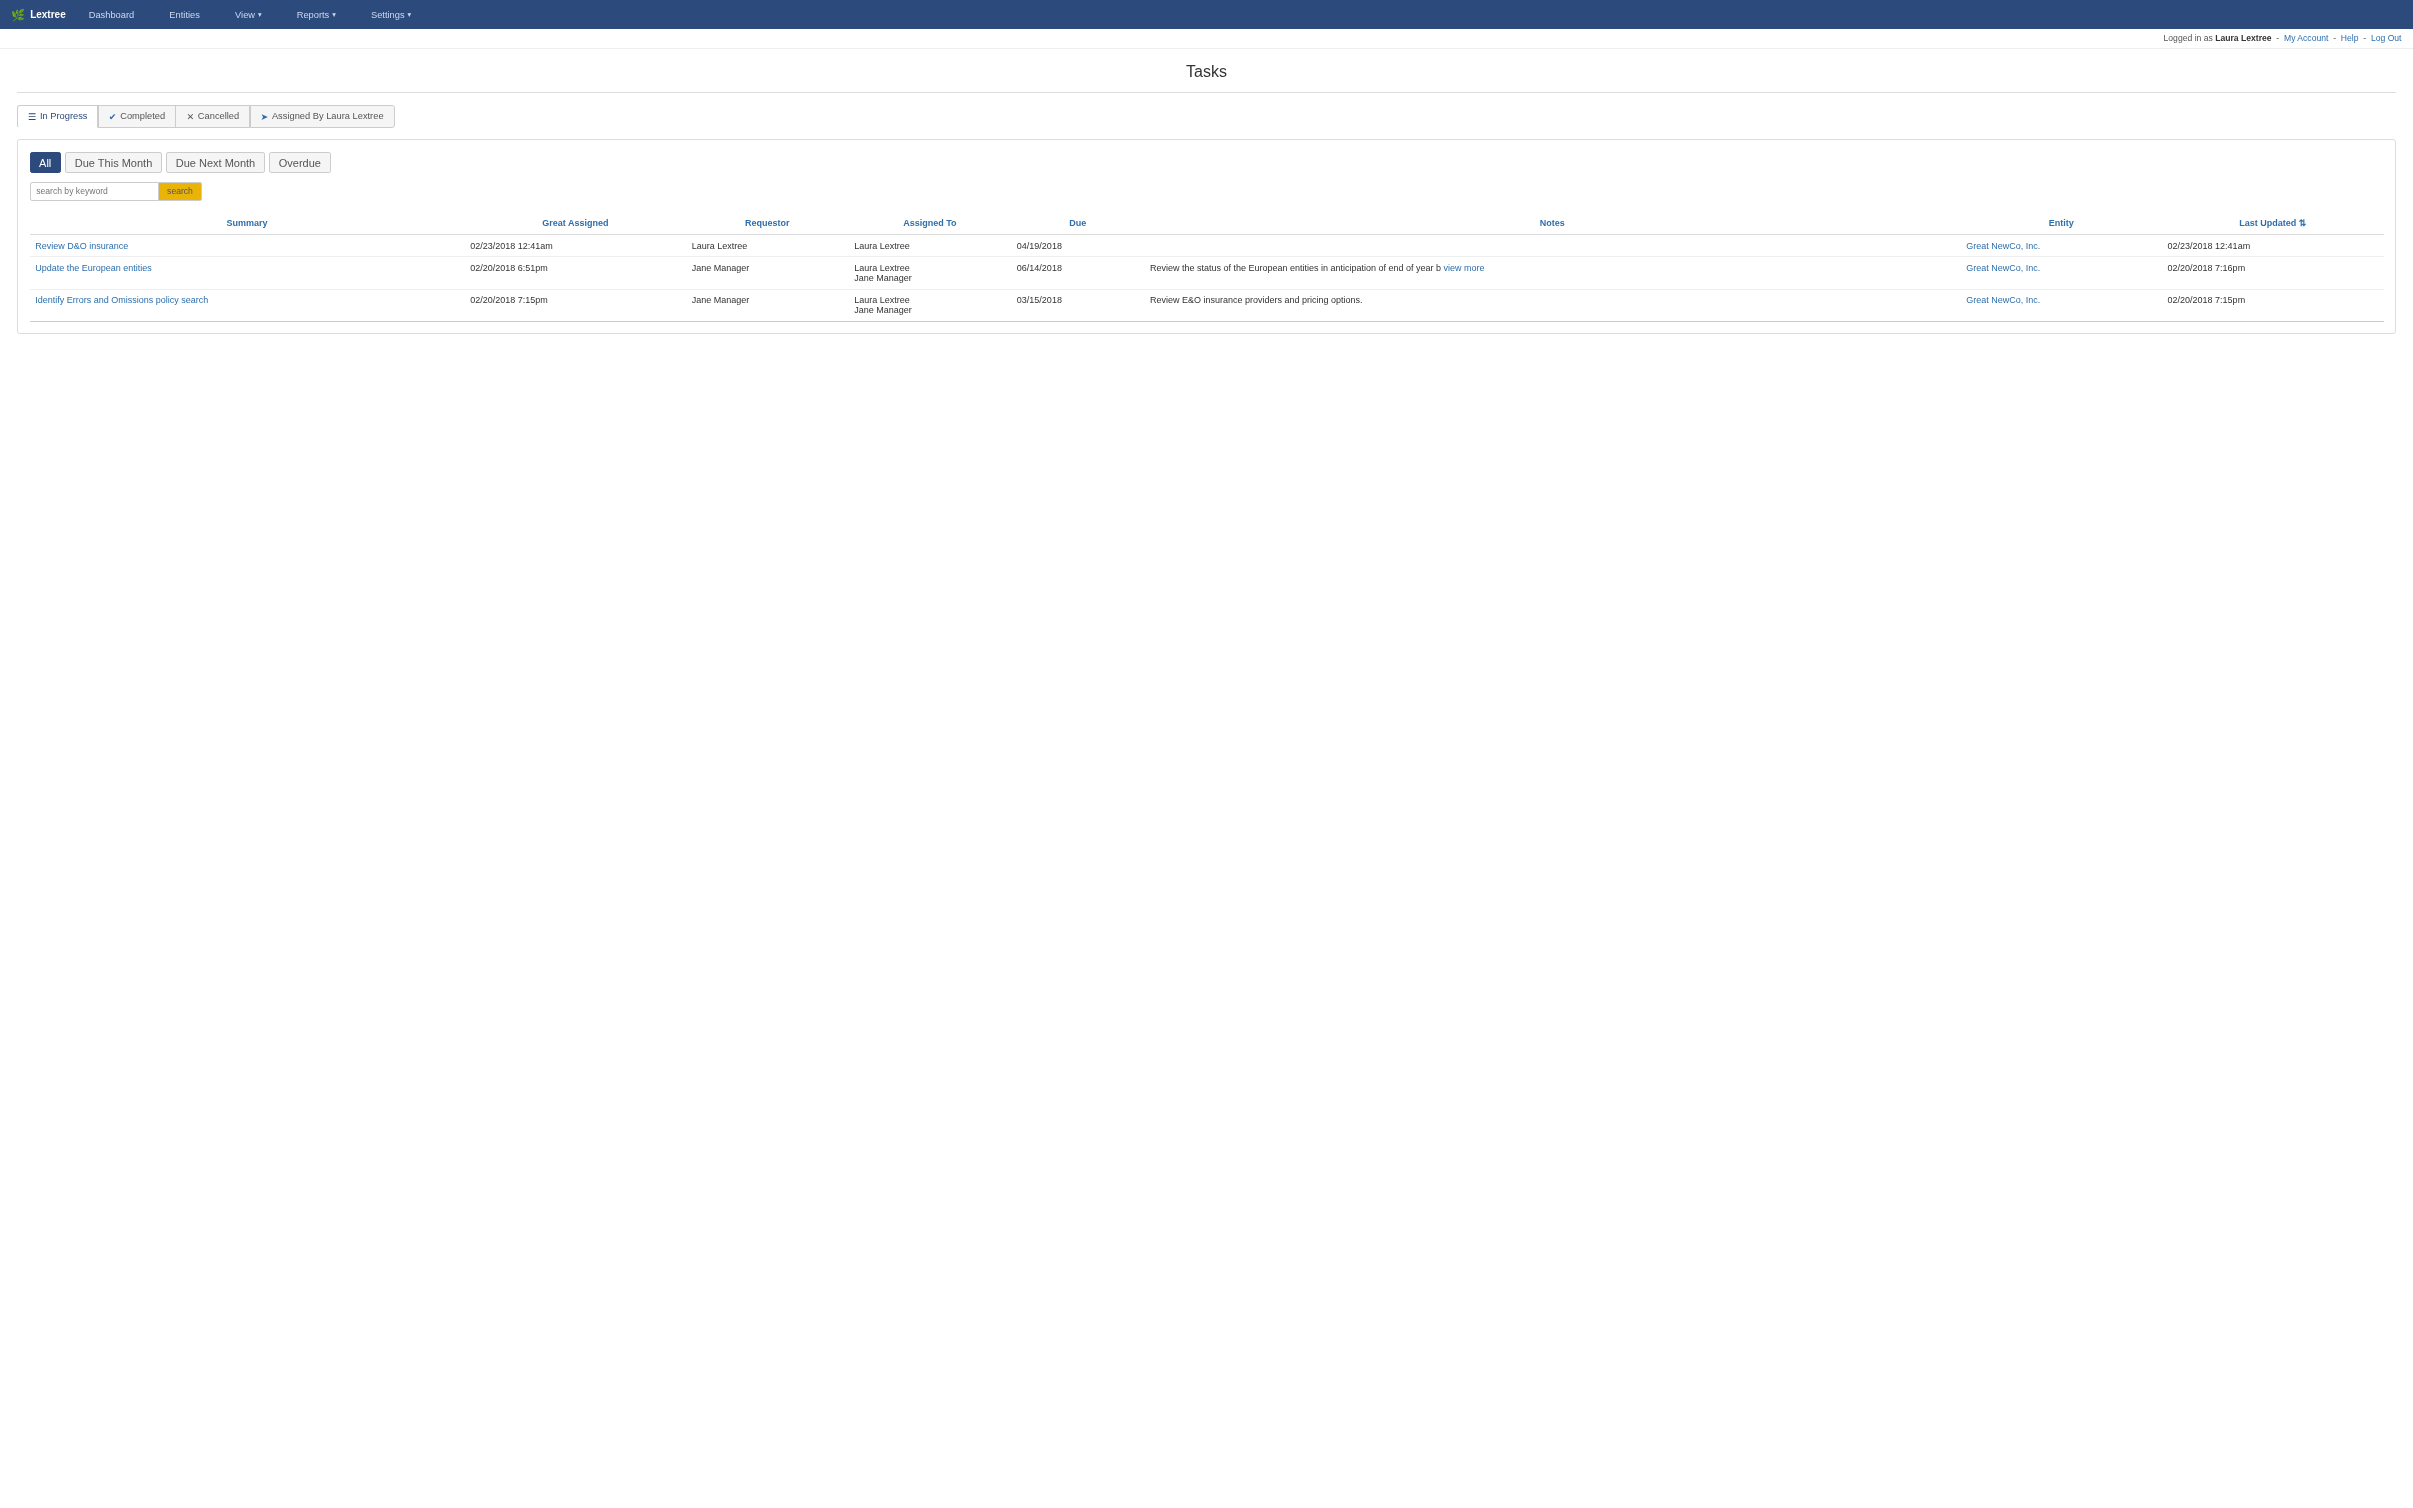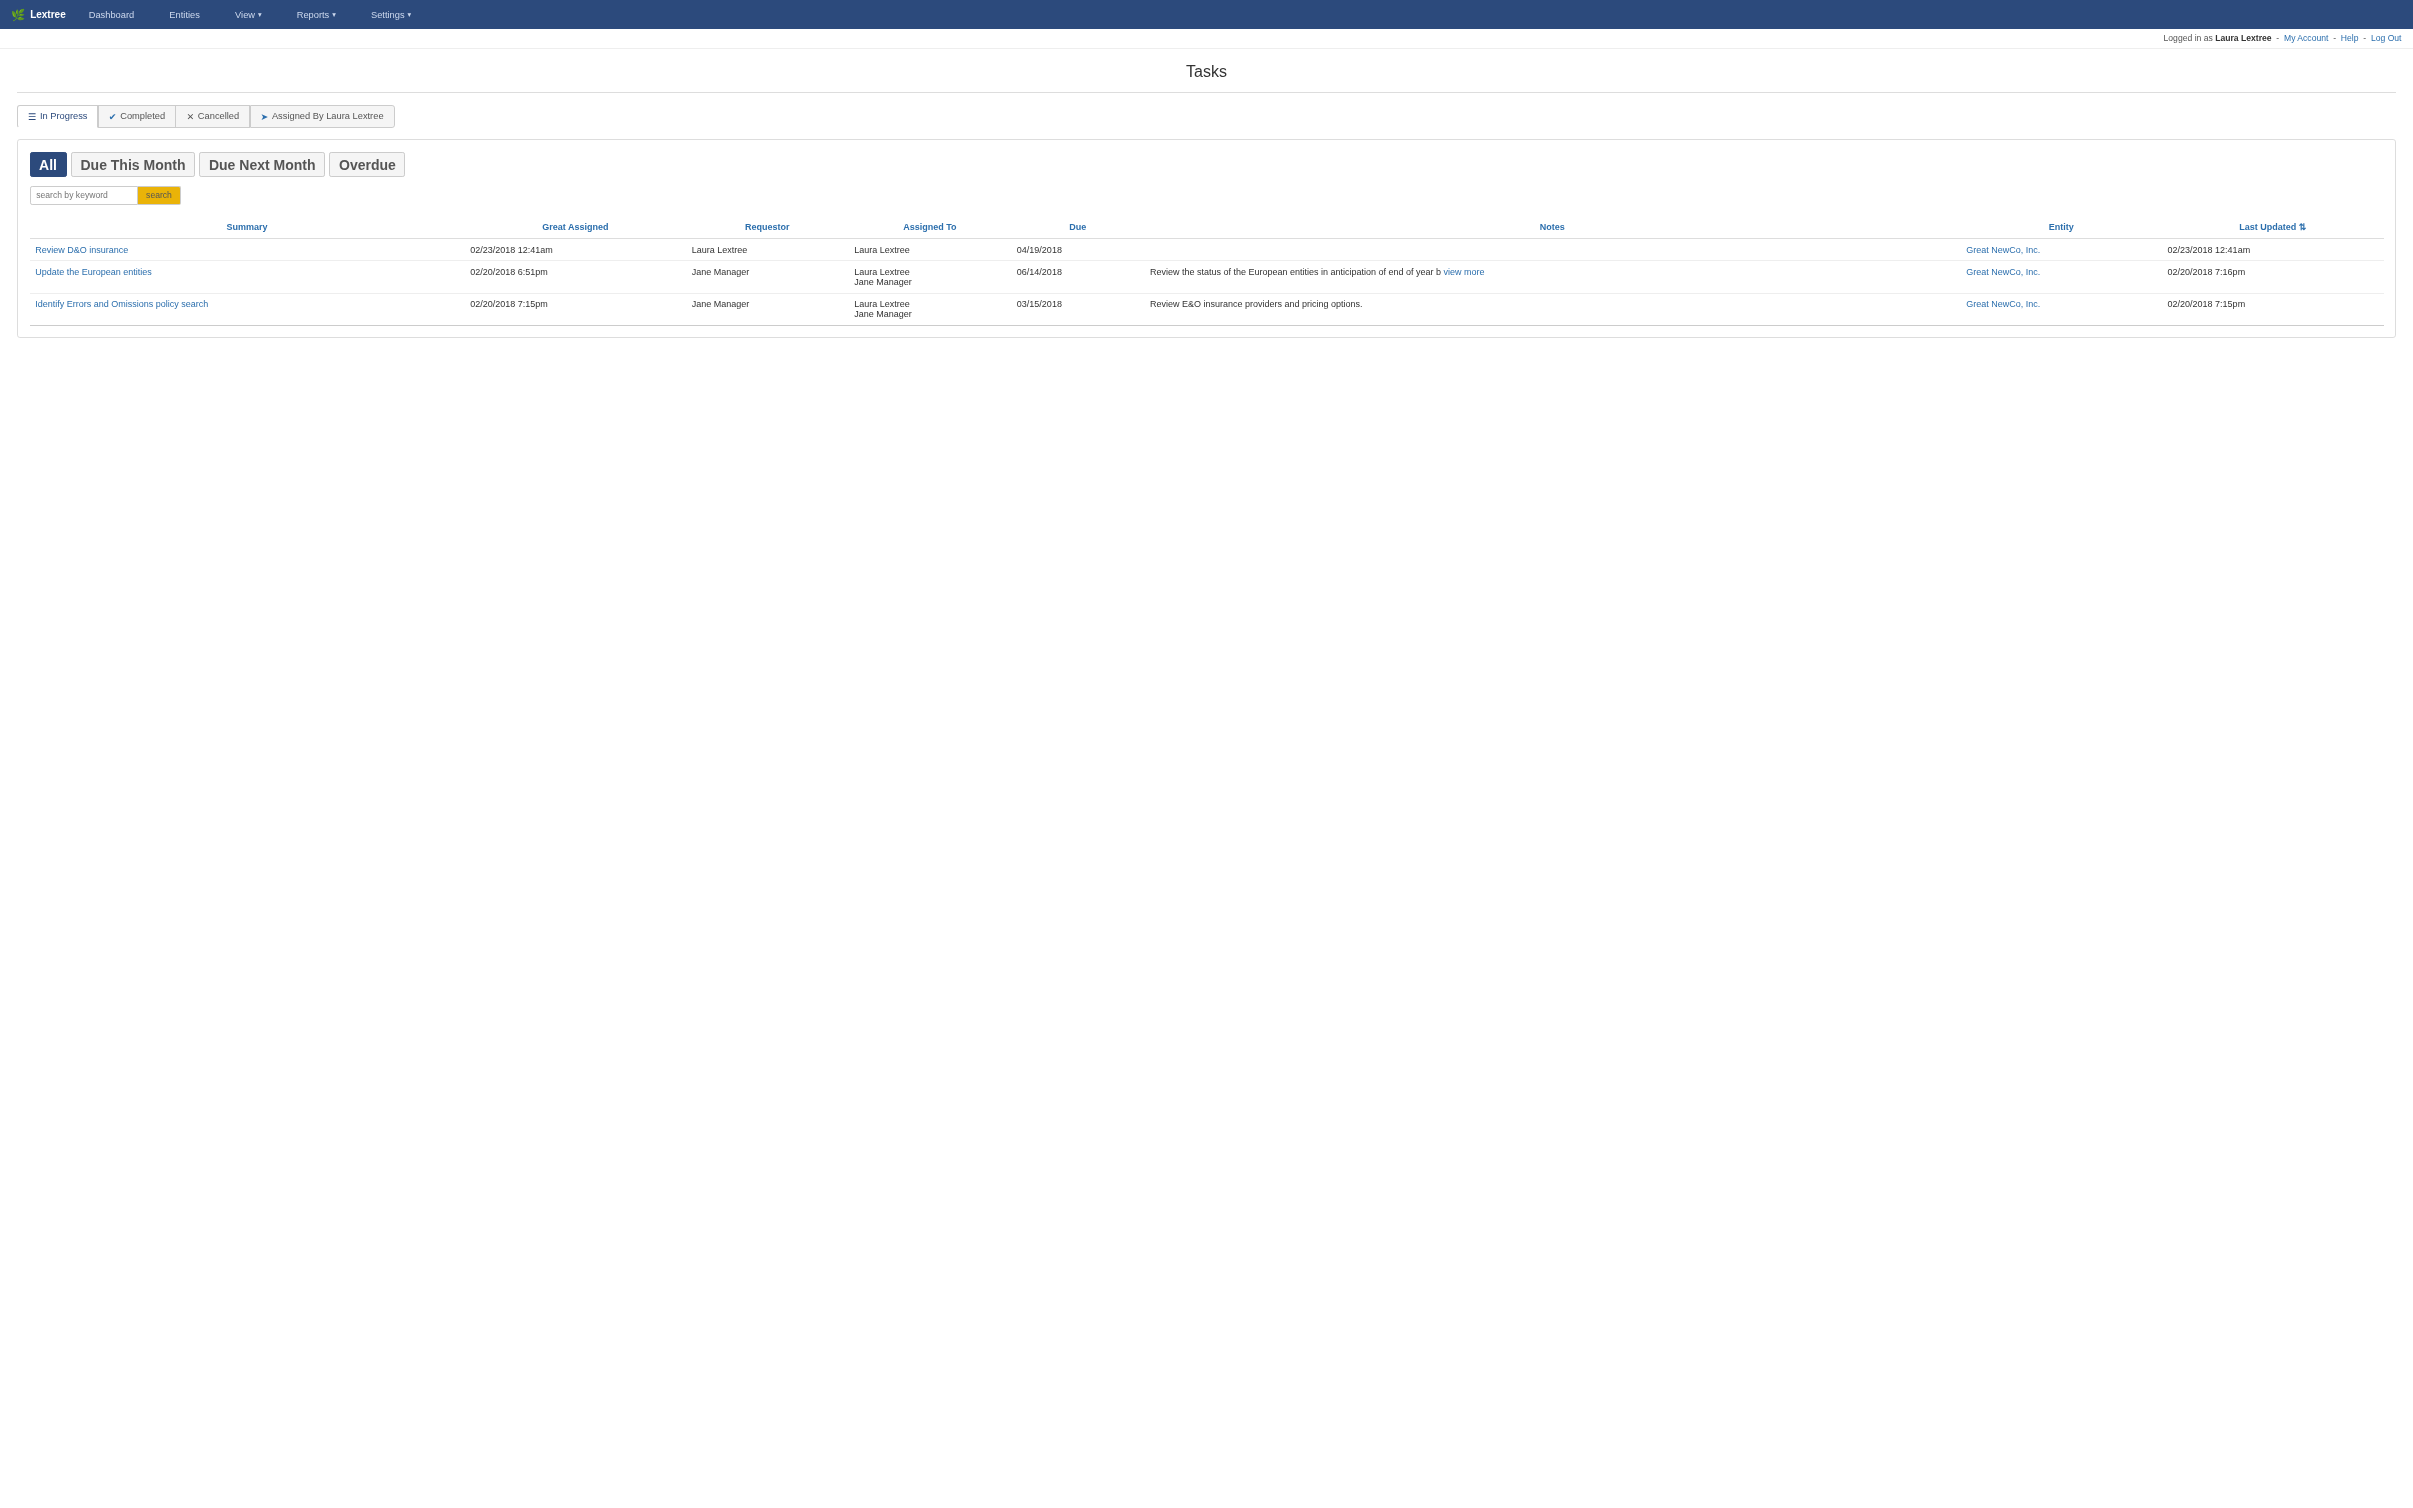--- a/index.html
+++ b/index.html
@@ -111,43 +111,42 @@
       display: flex;
       gap: 4.3px;
       margin-bottom: 8.6px;
       align-items: center;
     }
     .filter-btn {
       padding: 3.6px 8.6px;
       border: 0.7px solid #ccc;
       background: #f5f5f5;
       cursor: pointer;
-      font-size: 14px;
+      font-size: 11px;
       color: #555;
       border-radius: 2.2px;
-      font-weight: bold;
     }
     .filter-btn.active {
       background: #2c4a7c;
       color: #fff;
       border-color: #2c4a7c;
     }
 
     
     .search-bar {
       display: flex;
       align-items: center;
       gap: 0;
       margin-bottom: 11.5px;
     }
     .search-input {
       border: 0.7px solid #ccc;
       padding: 3.6px 5.7px;
       font-size: 8.6px;
-      width: 108px;
+      width: 129px;
       border-radius: 2.2px 0 0 2.2px;
       outline: none;
       color: #999;
     }
     .search-btn {
       padding: 3.6px 8.6px;
       border: 0.7px solid #ccc;
       border-left: none;
       background: #eab308;
       cursor: pointer;

